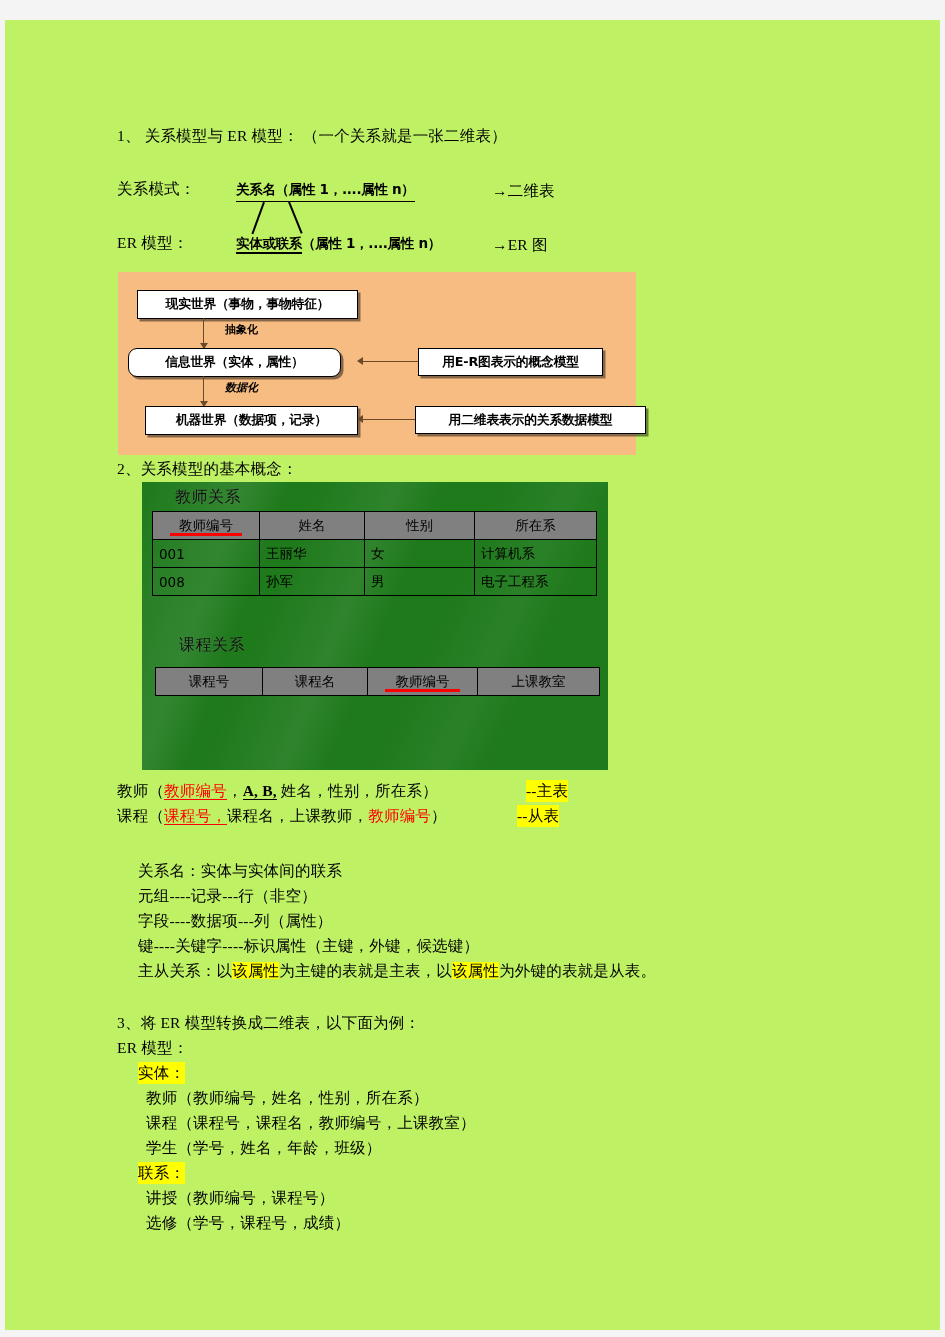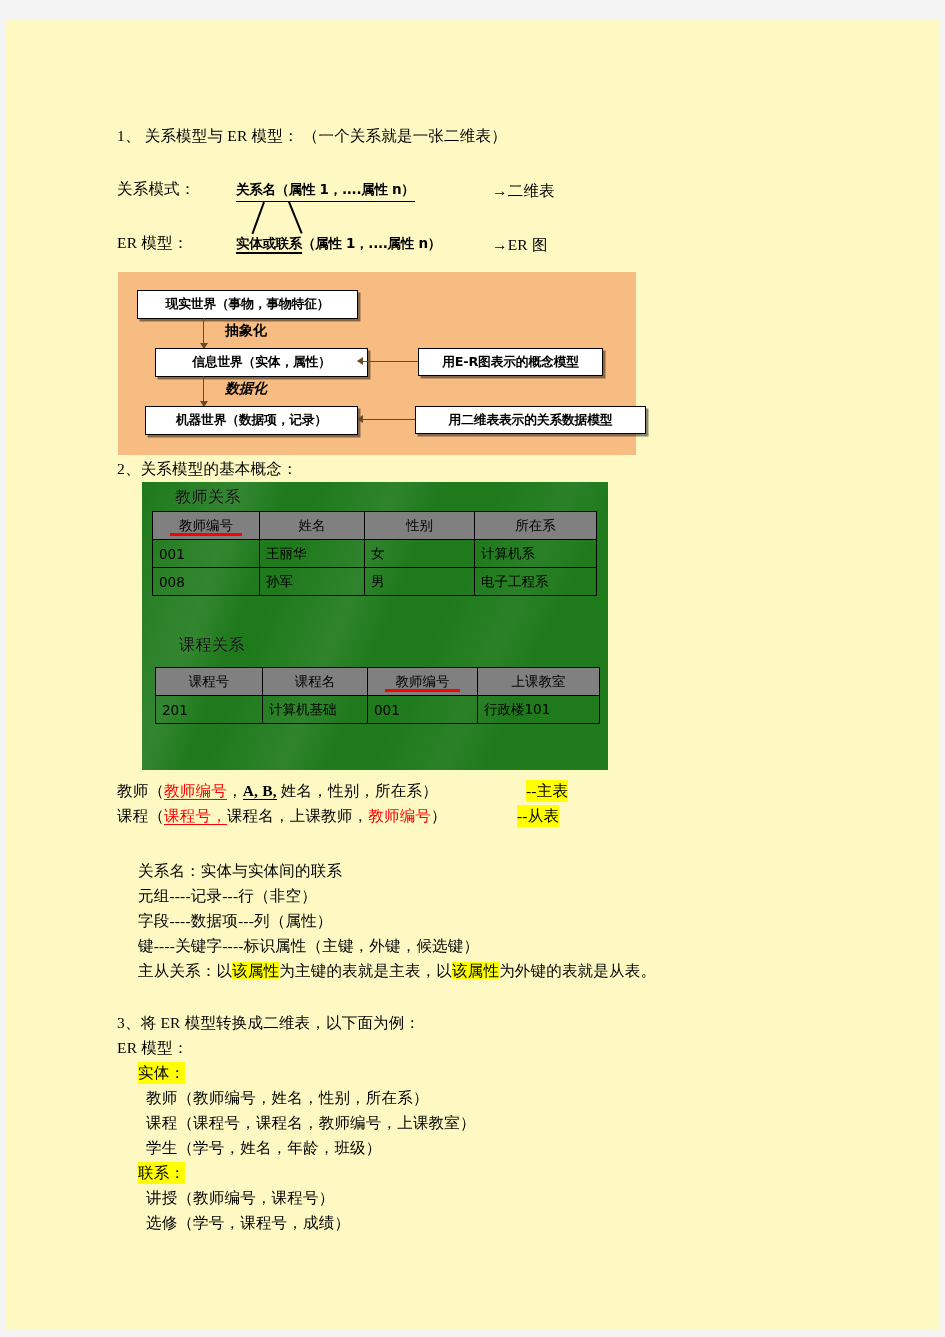--- a/index.html
+++ b/index.html
@@ -12,21 +12,21 @@
     height: 1337px;
     font-family: "Liberation Serif", "DejaVu Serif", serif;
     overflow: hidden;
   }
   .page {
     position: absolute;
     left: 5px;
     top: 20px;
     width: 935px;
     height: 1310px;
-    background: #fef9c3;
+    background: #bef264;
   }
 
   
   .txt {
     position: absolute;
     white-space: nowrap;
     color: #000;
     font-size: 15.5px;
     line-height: 1.45;
     letter-spacing: 0.2px;
@@ -84,30 +84,30 @@
     font-weight: bold;
     font-size: 12.8px;
     color: #000;
     display: flex;
     align-items: center;
     justify-content: center;
     white-space: nowrap;
     letter-spacing: -0.2px;
   }
   .dbox-real  { left: 19px;  top: 18px;  width: 219px; height: 27px; }
-  .dbox-info  { left: 37px;  top: 76px;  width: 211px; height: 27px; }
+  .dbox-info  { left: 10px;  top: 76px;  width: 211px; height: 27px; border-radius: 9px; }
   .dbox-mach  { left: 27px;  top: 134px; width: 211px; height: 27px; }
   .dbox-er    { left: 300px; top: 76px;  width: 183px; height: 26px; }
   .dbox-rel   { left: 297px; top: 134px; width: 229px; height: 26px; }
 
   .vlabel {
     position: absolute;
     font-family: "DejaVu Sans", "Liberation Sans", sans-serif;
     font-weight: bold;
-    font-size: 14px;
+    font-size: 11px;
     color: #000;
     white-space: nowrap;
   }
   .vlabel-abs { left: 107px; top: 50px; }
   .vlabel-dat { left: 107px; top: 108px; font-style: italic; }
 
   .varrow {
     position: absolute;
     width: 1.4px;
     background: #6b4a2a;
@@ -327,26 +327,20 @@
         </colgroup>
       <thead>
         <tr>
           <th>课程号</th>
           <th>课程名</th>
           <th class="underline-red">教师编号</th>
           <th>上课教室</th>
         </tr>
       </thead>
       <tbody>
-        <tr>
-          <td>201</td>
-          <td>计算机基础</td>
-          <td>001</td>
-          <td>行政楼101</td>
-        </tr>
       </tbody>
     </table>
   </div>
 
   <div class="txt rel-line rel-1"><span>教师（</span><span class="red-ul">教师编号</span><span>，</span><span class="black-ul">A, B,</span><span> 姓名，性别，所在系）</span></div>
   <div class="txt rel-line tag-1 hl">--主表</div>
 
   <div class="txt rel-line rel-2"><span>课程（</span><span class="red-ul">课程号，</span><span>课程名，上课教师，</span><span class="red-plain">教师编号</span><span>）</span></div>
   <div class="txt rel-line tag-2 hl">--从表</div>
 

